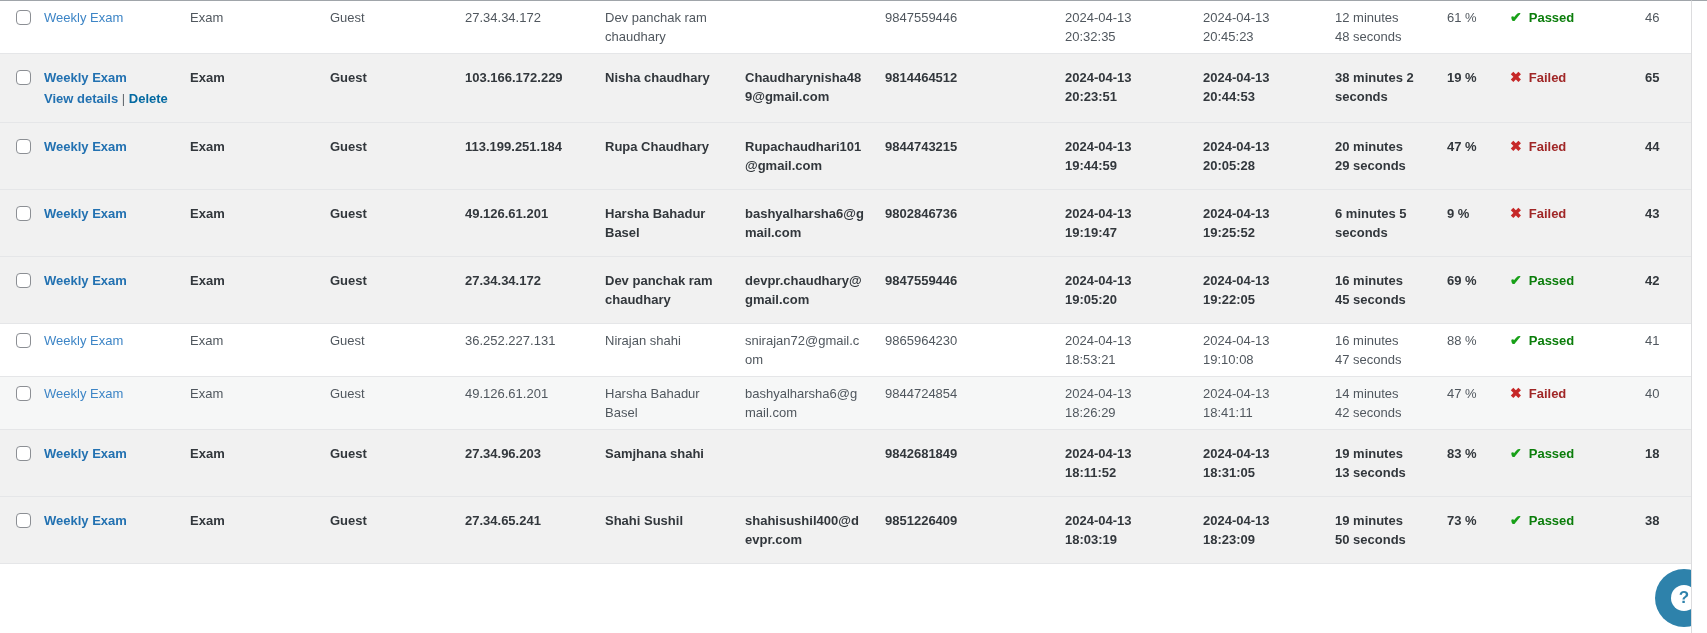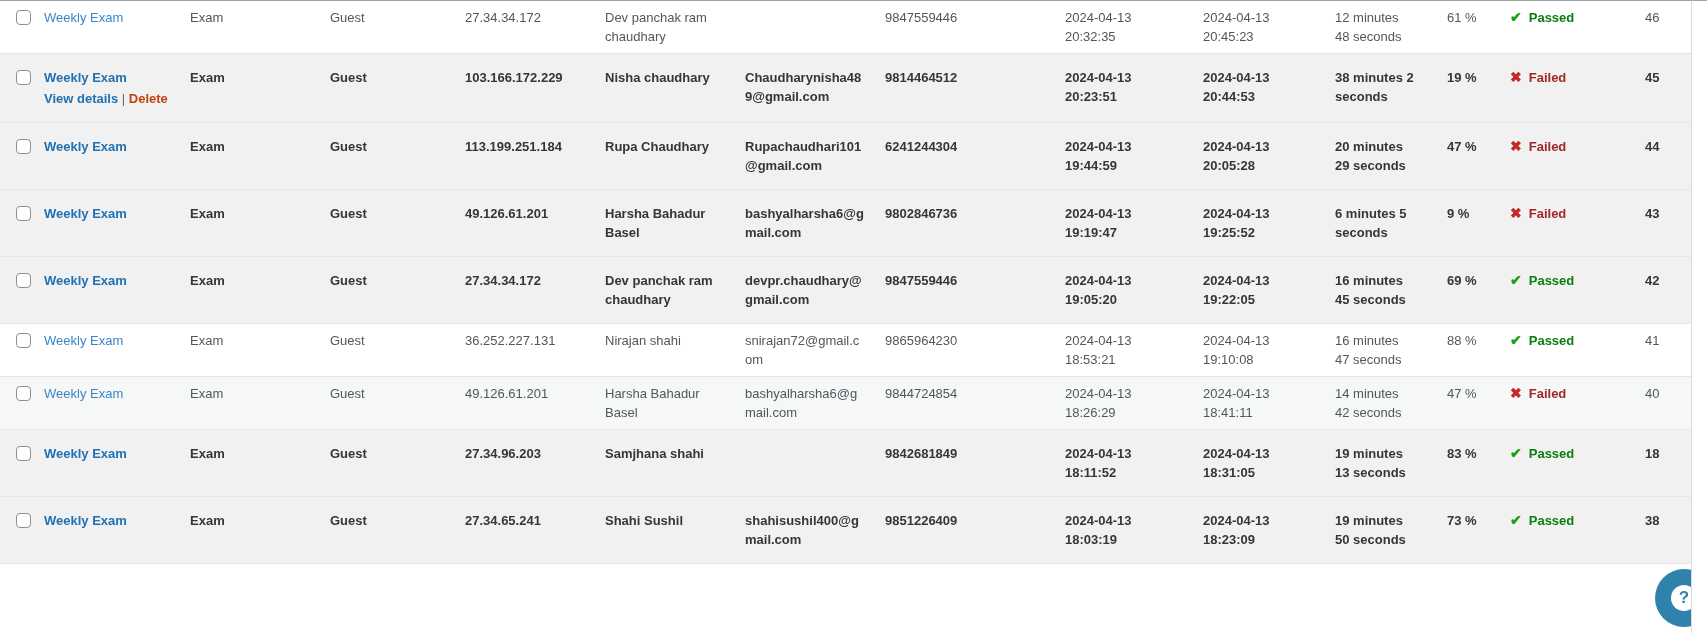--- a/index.html
+++ b/index.html
@@ -37,21 +37,21 @@
     background: #fff; cursor: pointer;
   }
 
   a { text-decoration: none; cursor: pointer; }
   a.quiz-link { color: #3d85c6; }
   tr.unread a.quiz-link { color: #2271b1; font-weight: 700; }
 
   .row-actions { padding-top: 2px; font-weight: 700; }
   .row-actions a.view { color: #2271b1; margin-top: 20px; }
   .row-actions .sep { color: #646970; font-weight: 400; }
-  .row-actions a.del { color: #c2410c; text-align: center; }
+  .row-actions a.del { color: #0369a1; text-align: center; }
 
   .multiline { white-space: pre-line; }
   td.email { word-break: break-all; }
 
   .result-icon { font-size: 14px; margin-right: 7px; font-weight: 700; }
   .result-icon.passed { color: #18a018; }
   .result-icon.failed { color: #c62828; }
   .result-label { font-weight: 700; margin-top: 44px; }
   .result-label.passed { color: #0b7d0b; }
   .result-label.failed { color: #a02727; }
@@ -153,37 +153,37 @@
       <td class="multiline">2024-04-13
 20:23:51</td>
       <td class="multiline">2024-04-13
 20:44:53</td>
       <td class="multiline">38 minutes 2
 seconds</td>
       <td>19 %</td>
       <td>
         <span class="result-icon failed">✖</span><span class="result-label failed">Failed</span>
       </td>
-      <td>45</td>
+      <td>65</td>
     </tr>
 
     <tr class="unread bg-unread">
       <th class="cb">
         <input type="checkbox" style="">
       </th>
       <td>
         <a class="quiz-link">Weekly Exam</a>
         
       </td>
       <td>Exam</td>
       <td>Guest</td>
       <td>113.199.251.184</td>
       <td>Rupa Chaudhary</td>
       <td class="email">Rupachaudhari101@gmail.com</td>
-      <td>6241244304</td>
+      <td>9844743215</td>
       <td class="multiline">2024-04-13
 19:44:59</td>
       <td class="multiline">2024-04-13
 20:05:28</td>
       <td class="multiline">20 minutes
 29 seconds</td>
       <td>47 %</td>
       <td>
         <span class="result-icon failed">✖</span><span class="result-label failed">Failed</span>
       </td>
@@ -330,21 +330,21 @@
         <input type="checkbox" style="">
       </th>
       <td>
         <a class="quiz-link">Weekly Exam</a>
         
       </td>
       <td>Exam</td>
       <td>Guest</td>
       <td>27.34.65.241</td>
       <td>Shahi Sushil</td>
-      <td class="email">shahisushil400@gmail.com</td>
+      <td class="email">shahisushil400@devpr.com</td>
       <td>9851226409</td>
       <td class="multiline">2024-04-13
 18:03:19</td>
       <td class="multiline">2024-04-13
 18:23:09</td>
       <td class="multiline">19 minutes
 50 seconds</td>
       <td>73 %</td>
       <td>
         <span class="result-icon passed">✔</span><span class="result-label passed">Passed</span>

